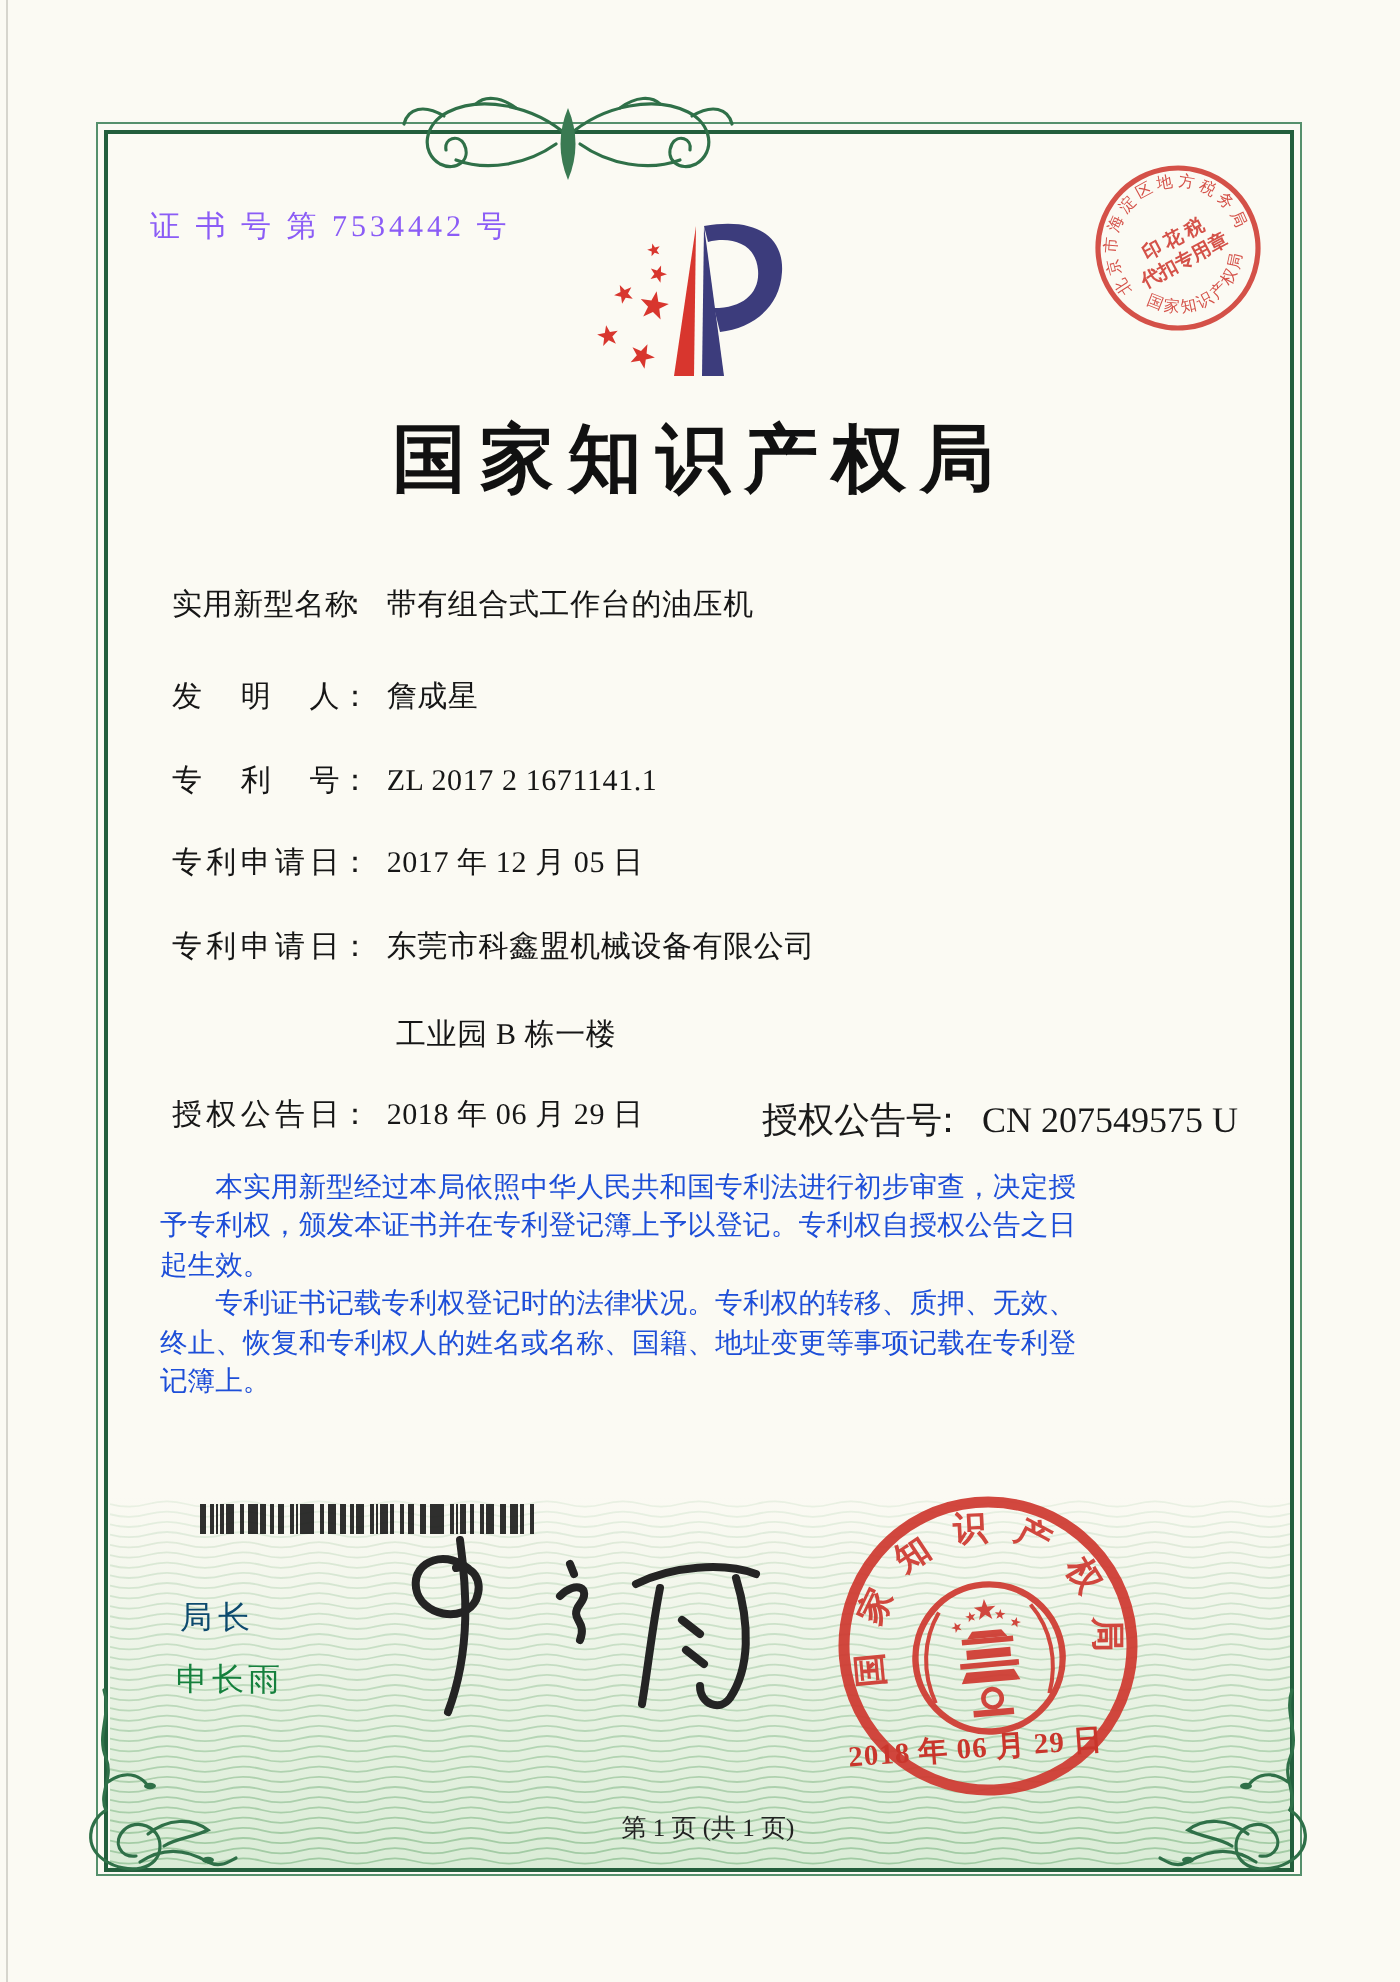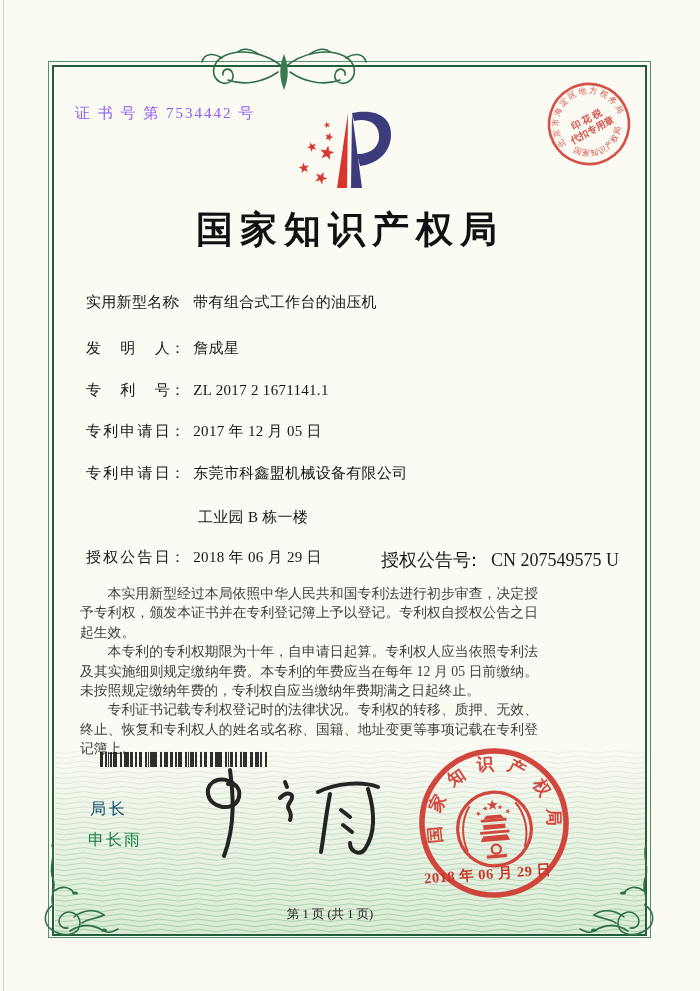--- a/index.html
+++ b/index.html
@@ -23,40 +23,40 @@
   .title{
     position:absolute;left:54px;top:205px;width:592px;text-align:center;
     font-size:37px;font-weight:600;letter-spacing:7px;color:#111;
   }
   .frow{position:absolute;left:86px;font-size:15px;letter-spacing:.3px;white-space:nowrap;color:#161616;}
   .flabel{display:inline-block;width:84px;text-align:justify;text-align-last:justify;}
   .fcolon{display:inline-block;}
   .fvalue{margin-left:8px;}
   .fvalue2{margin-left:112px;margin-top:2px;font-size:15px;}
   .frow2{position:absolute;left:381px;font-size:18px;white-space:nowrap;}
-  .paras{position:absolute;left:80px;top:584px;width:458px;font-size:13.8px;line-height:19.4px;text-align:justify;color:#404040;}
+  .paras{position:absolute;left:80px;top:584px;width:458px;font-size:13.8px;line-height:19.4px;text-align:justify;color:#1d4ed8;}
   .paras p{margin:0;text-indent:2em;}
   .barcode{
     position:absolute;left:100px;top:752px;width:168px;height:15px;opacity:.88;
     background:
       repeating-linear-gradient(90deg,#141414 0 2px,transparent 2px 5px),
       repeating-linear-gradient(90deg,#141414 0 1px,transparent 1px 8px),
       repeating-linear-gradient(90deg,#141414 0 3px,transparent 3px 13px);
   }
   .signer-title{position:absolute;left:90px;top:799px;font-size:16px;letter-spacing:3px;color:#0c4a6e;}
   .signer-name{position:absolute;left:88px;top:830px;font-size:16px;letter-spacing:2px;color:#15803d;}
   .signature{position:absolute;left:192px;top:762px;z-index:4;}
   .big-seal{position:absolute;left:408px;top:737px;z-index:4;opacity:.93;}
   .seal-date{
     position:absolute;left:424px;top:864px;width:150px;z-index:5;
     color:#c9362c;font-size:14.5px;font-weight:bold;letter-spacing:.5px;
     transform:rotate(-4deg);white-space:nowrap;
   }
   .tax-stamp{position:absolute;left:522px;top:57px;z-index:4;opacity:.88;}
-  .footer{position:absolute;left:54px;top:906px;width:552px;text-align:center;font-size:12.5px;color:#222;z-index:3;}
+  .footer{position:absolute;left:54px;top:906px;width:552px;text-align:center;font-size:12.5px;color:#222;z-index:3;padding-left:24px;}
   .logo{position:absolute;left:288px;top:106px;z-index:2;}
   .ornament-top{position:absolute;left:198px;top:40px;z-index:2;}
   .flourish-bl{position:absolute;left:40px;top:843px;z-index:2;}
   .flourish-br{position:absolute;left:578px;top:843px;z-index:2;transform:scaleX(-1);}
   svg text{font-family:"Liberation Serif","DejaVu Serif",serif;}
 </style>
 </head>
 <body>
 
 <div class="page">
@@ -208,21 +208,20 @@
     </div>
     <div class="frow" style="top:548px">
       <span class="flabel">授权公告日</span><span class="fcolon">：</span><span class="fvalue">2018 年 06 月 29 日</span>
     </div>
     <div class="frow2" style="top:548px">
       <span class="flabel">授权公告号</span><span class="fcolon">：</span><span class="fvalue">CN 207549575 U</span>
     </div>
 
     <div class="paras">
       <p>本实用新型经过本局依照中华人民共和国专利法进行初步审查，决定授予专利权，颁发本证书并在专利登记簿上予以登记。专利权自授权公告之日起生效。</p>
-      <p>本专利的专利权期限为十年，自申请日起算。专利权人应当依照专利法及其实施细则规定缴纳年费。本专利的年费应当在每年 12 月 05 日前缴纳。未按照规定缴纳年费的，专利权自应当缴纳年费期满之日起终止。</p>
       <p>专利证书记载专利权登记时的法律状况。专利权的转移、质押、无效、终止、恢复和专利权人的姓名或名称、国籍、地址变更等事项记载在专利登记簿上。</p>
     </div>
 
     <div class="barcode"></div>
 
     <div class="signer-title">局长</div>
     <div class="signer-name">申长雨</div>
 
     <div class="footer">第 1 页 (共 1 页)</div>
   </div>

